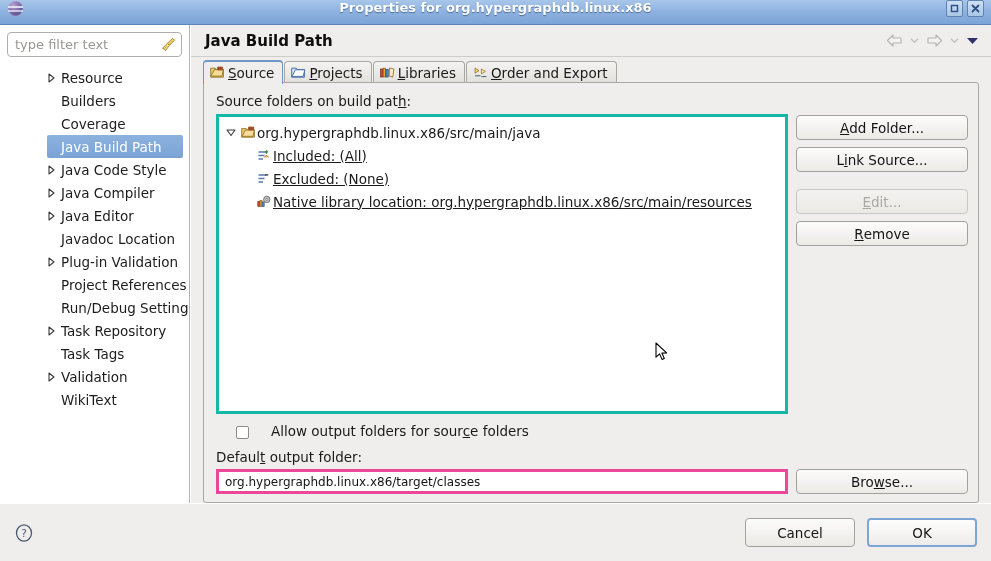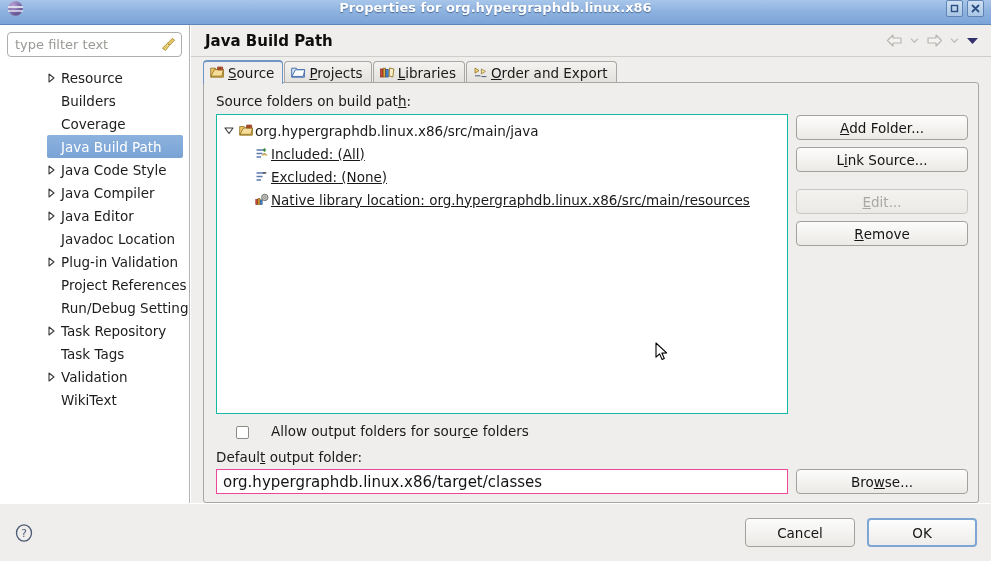--- a/index.html
+++ b/index.html
@@ -250,21 +250,21 @@
 
   .mid-row {
     display: flex;
     gap: 8px;
     flex: 1 1 auto;
     min-height: 0;
   }
   .tree-box {
     flex: 1 1 auto;
     background: #ffffff;
-    border: 1px solid #14b8a6;
+    border: 3px solid #14b8a6;
     box-sizing: border-box;
     padding: 4px 0 0 0;
     overflow: hidden;
     min-width: 0;
   }
   .srow {
     height: 23px;
     display: flex;
     align-items: center;
     white-space: nowrap;
@@ -317,24 +317,24 @@
     background: #fff;
     border-radius: 2px;
     box-sizing: border-box;
     flex: 0 0 13px;
   }
   .out-label { margin-top: 10px; font-size: 13.5px; }
   .out-row { display: flex; gap: 8px; margin-top: 4px; align-items: center; }
   .text-input {
     flex: 1 1 auto;
     height: 25px;
-    border: 1px solid #ec4899;
+    border: 3px solid #ec4899;
     background: #ffffff;
     font-family: inherit;
-    font-size: 15px;
+    font-size: 12px;
     padding: 0 6px;
     box-sizing: border-box;
     color: #141414;
     outline: none;
     min-width: 0;
   }
   .browse-btn { width: 172px; flex: 0 0 172px; }
 
   
   .footer {

